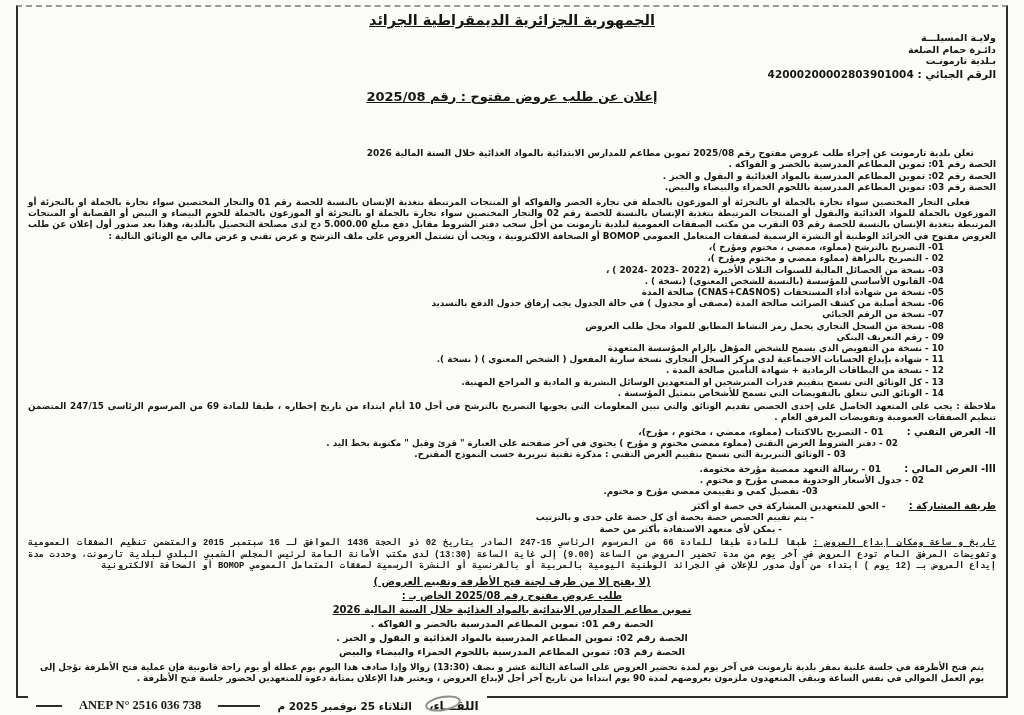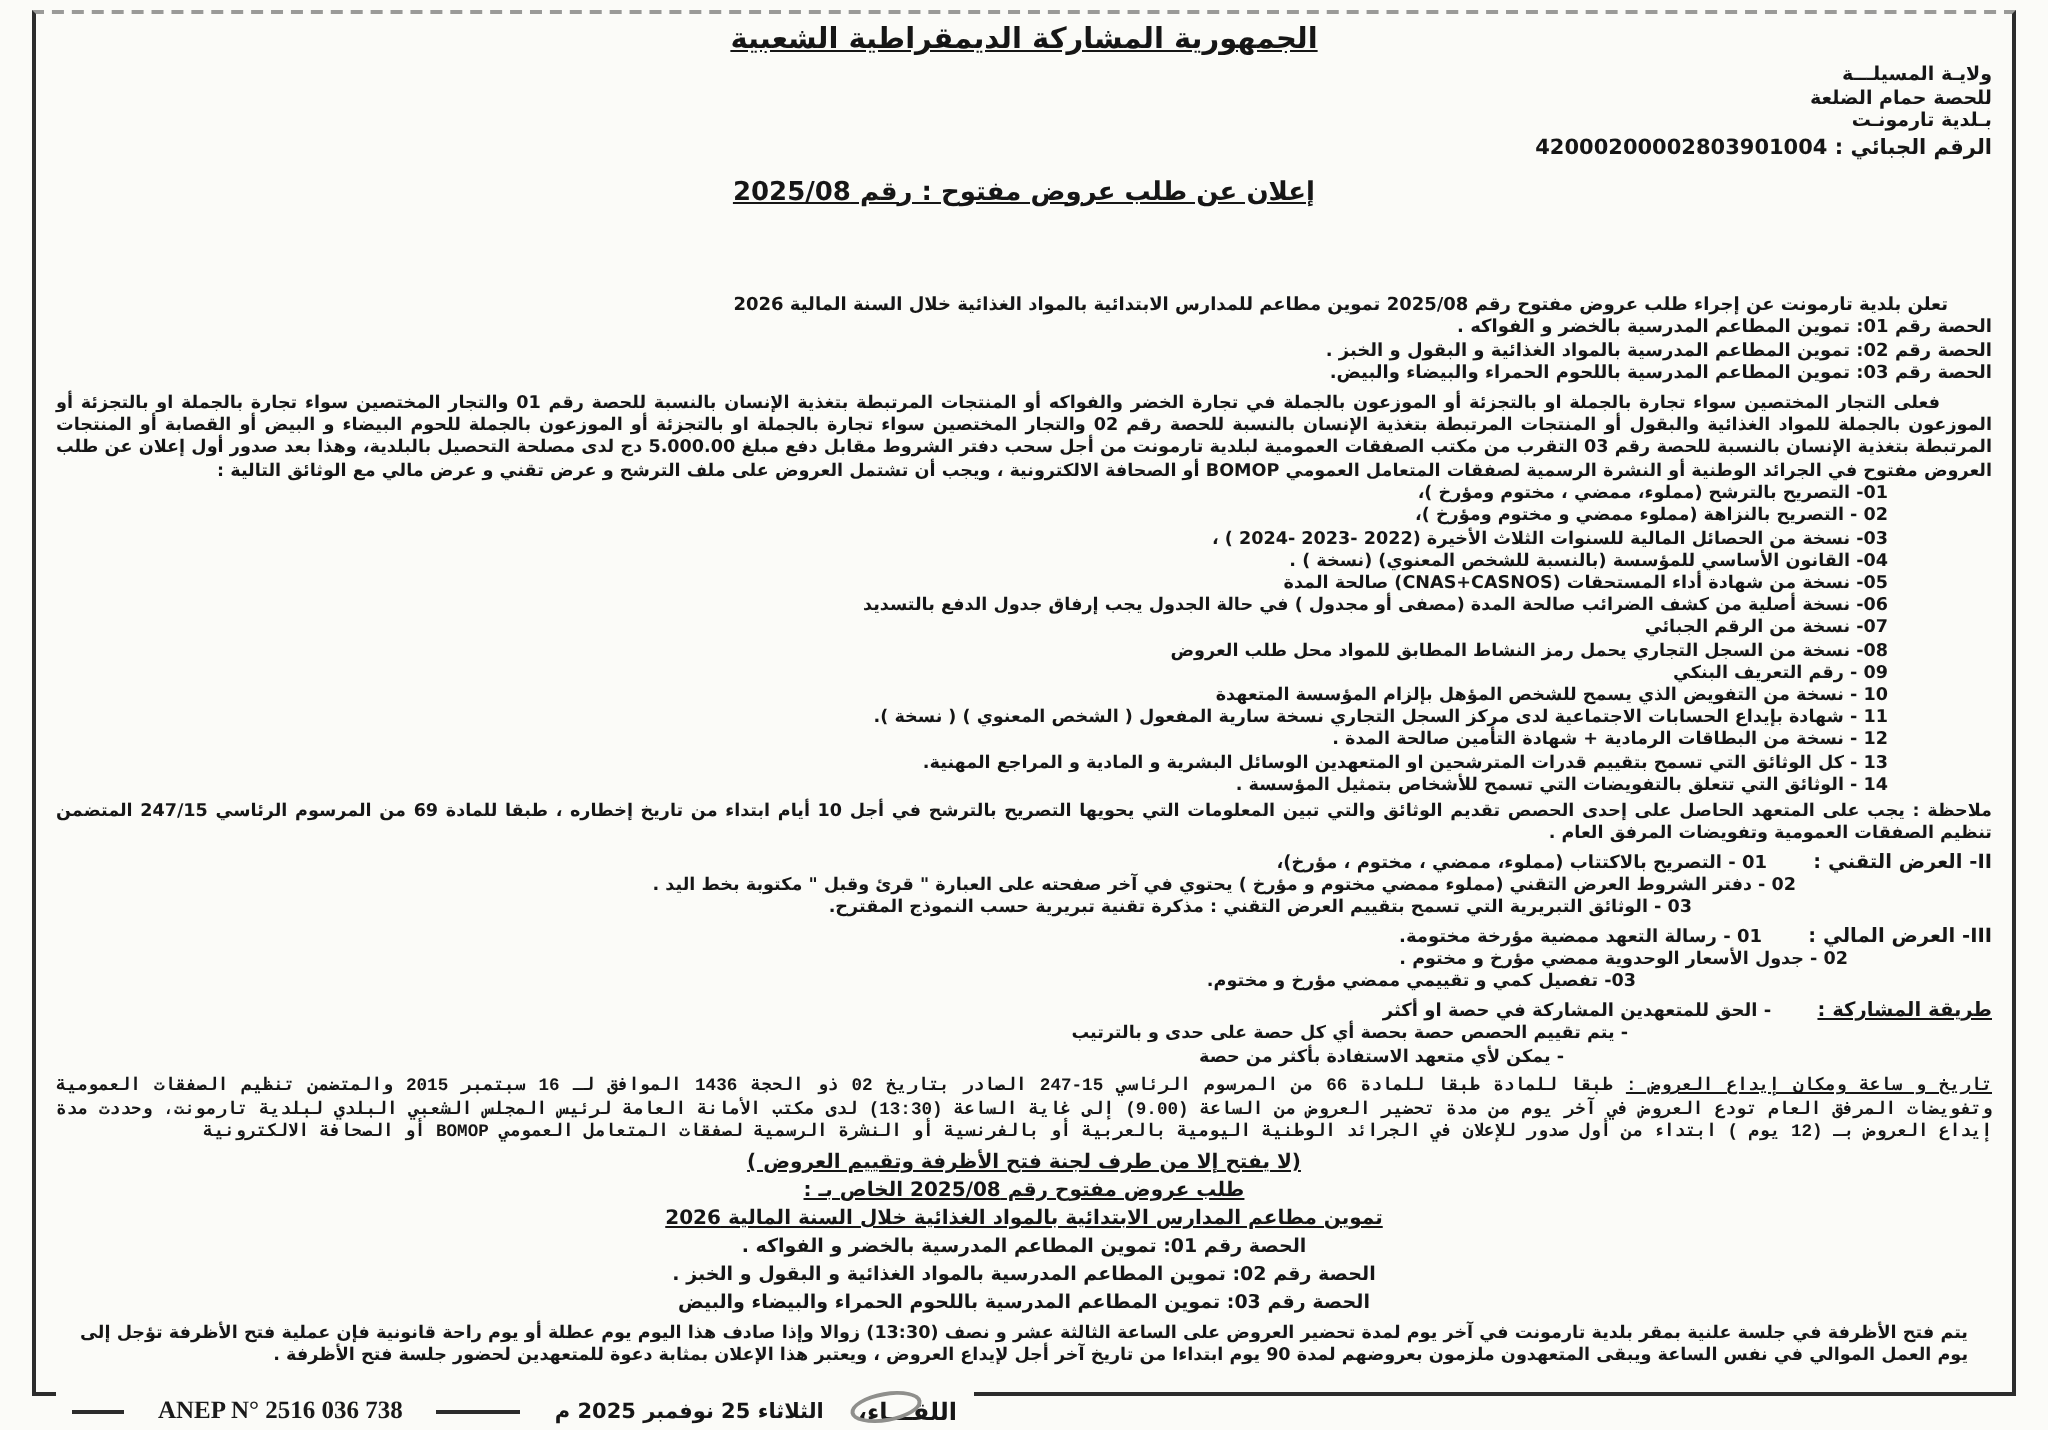--- a/index.html
+++ b/index.html
@@ -53,25 +53,25 @@
     border:2px solid #8f8f8c; border-radius:50%; transform:rotate(-10deg);
   }
   .spacer-sm { height:2px; }
 </style>
 </head>
 <body>
 
 <div class="page">
   <div class="frame">
 
-    <div class="republic">الجمهورية المشاركة الديمقراطية الشعبية</div>
+    <div class="republic">الجمهورية الجزائرية الديمقراطية الجرائد</div>
 
     <div class="authority">
       <div>ولايـة المسيلـــة</div>
-      <div>للحصة حمام الضلعة</div>
+      <div>دائـرة حمام الضلعة</div>
       <div>بـلدية تارمونـت</div>
     </div>
     <div class="tax-line">
       <span>الرقم الجبائي :</span>
       <span class="ltr">42000200002803901004</span>
     </div>
 
     <div class="main-title">إعلان عن طلب عروض مفتوح : رقم 2025/08</div>
 
     <div class="intro">تعلن بلدية تارمونت عن إجراء طلب عروض مفتوح رقم 2025/08 تموين مطاعم للمدارس الابتدائية بالمواد الغذائية خلال السنة المالية 2026</div>

